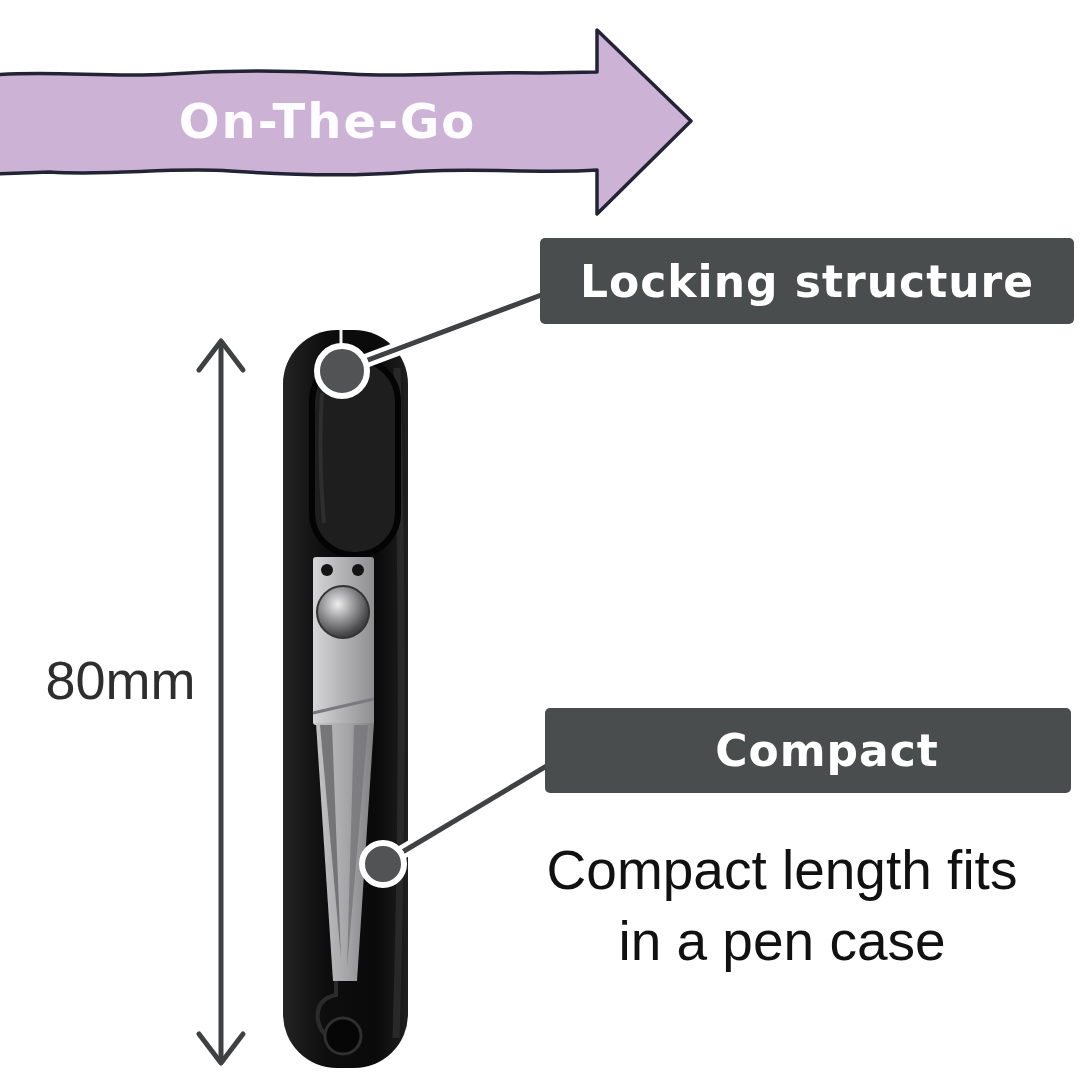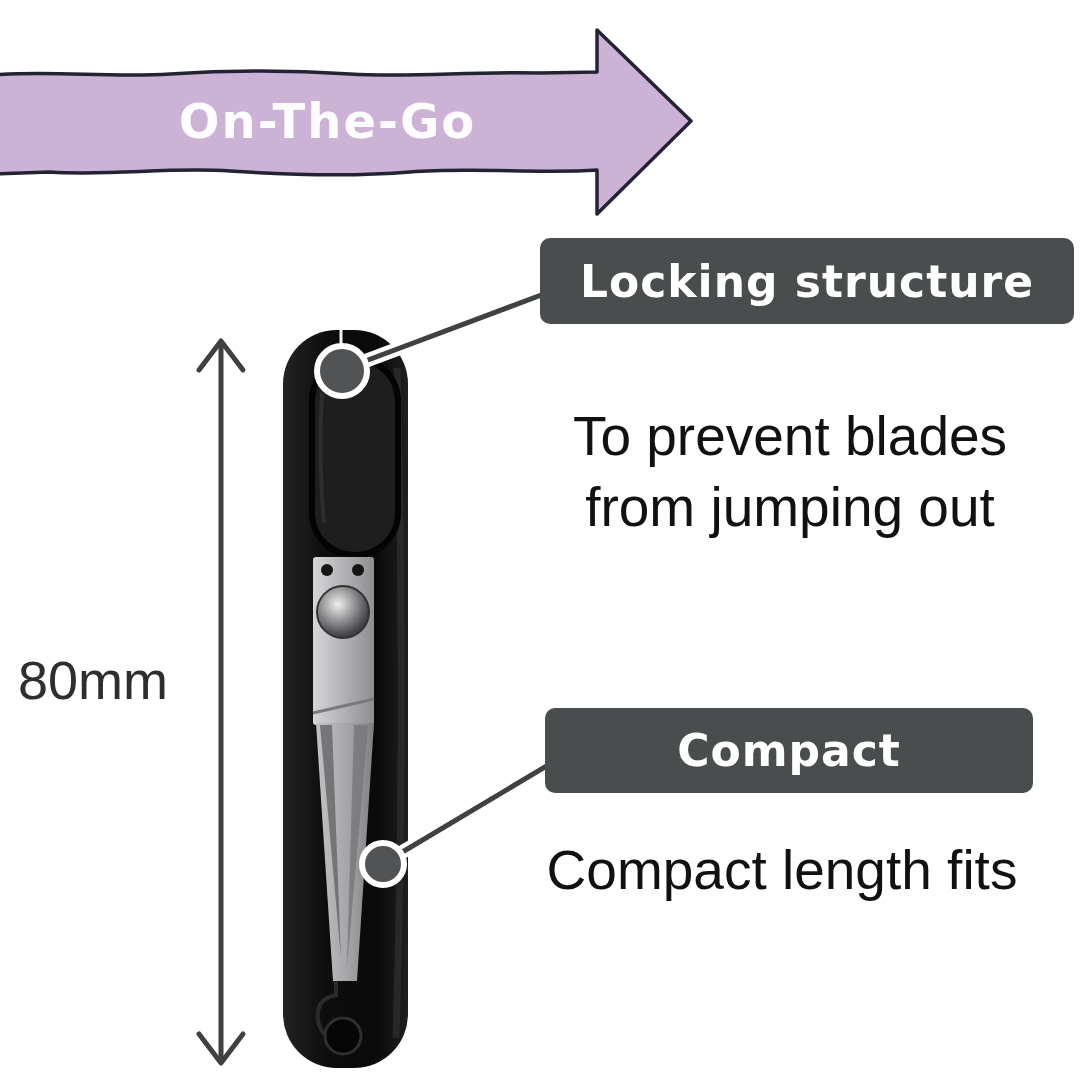--- a/index.html
+++ b/index.html
@@ -9,35 +9,35 @@
   }
   .art{position:absolute;left:0;top:0;width:1080px;height:1080px;}
   .banner-label{
     position:absolute;left:60px;top:60px;width:535px;height:76px;
     display:flex;align-items:center;justify-content:center;
     font-family:"DejaVu Sans",sans-serif;font-weight:bold;font-size:48px;
     letter-spacing:2px;color:#fdfcfe;
   }
   .badge{
     position:absolute;display:flex;align-items:center;justify-content:center;
-    background:#4a4d4d;border-radius:10px;color:#ffffff;
+    background:#4a4d4d;border-radius:5px;color:#ffffff;
     font-family:"DejaVu Sans",sans-serif;font-weight:bold;font-size:44px;
     letter-spacing:1px;
   }
   .badge.badge1{left:540px;top:215px;width:534px;height:86px;}
-  .badge.badge2{left:545px;top:685px;width:488px;height:85px;}
+  .badge.badge2{left:545px;top:685px;width:488px;height:85px;padding-left:38px;}
   .desc{
     position:absolute;text-align:center;color:#111111;
     font-size:55px;line-height:71px;font-weight:400;
   }
   .desc .line{display:block;}
   .desc.desc1{left:520px;top:378px;width:540px;}
   .desc.desc2{left:512px;top:812px;width:540px;}
   .measure-label{
-    position:absolute;left:18px;top:627px;width:205px;text-align:left;
+    position:absolute;left:18px;top:627px;width:205px;text-align:center;
     font-size:54px;line-height:60px;font-weight:300;color:#2e2e2e;
   }
 </style>
 </head>
 <body>
 
 <div class="canvas">
 
   <svg class="art" viewBox="0 0 1080 1080">
     <defs>
@@ -107,28 +107,25 @@
       <circle cx="383" cy="841" r="21" fill="#515354" stroke="#ffffff" stroke-width="6"></circle>
     </g>
   </svg>
 
   <div class="banner-label">On-The-Go</div>
 
   <div class="badge badge1">
     <span>Locking structure</span>
   </div>
 
-  <div class="desc desc1">
-    <span class="line">To prevent blades</span>
-    <span class="line">from jumping out</span>
-  </div>
 
   <div class="badge badge2">
     <span>Compact</span>
   </div>
 
   <div class="desc desc2">
     <span class="line">Compact length fits</span>
+    <span class="line">in a pen case</span>
   </div>
 
   <div class="measure-label">80mm</div>
 
 </div>
 
 </body></html>

